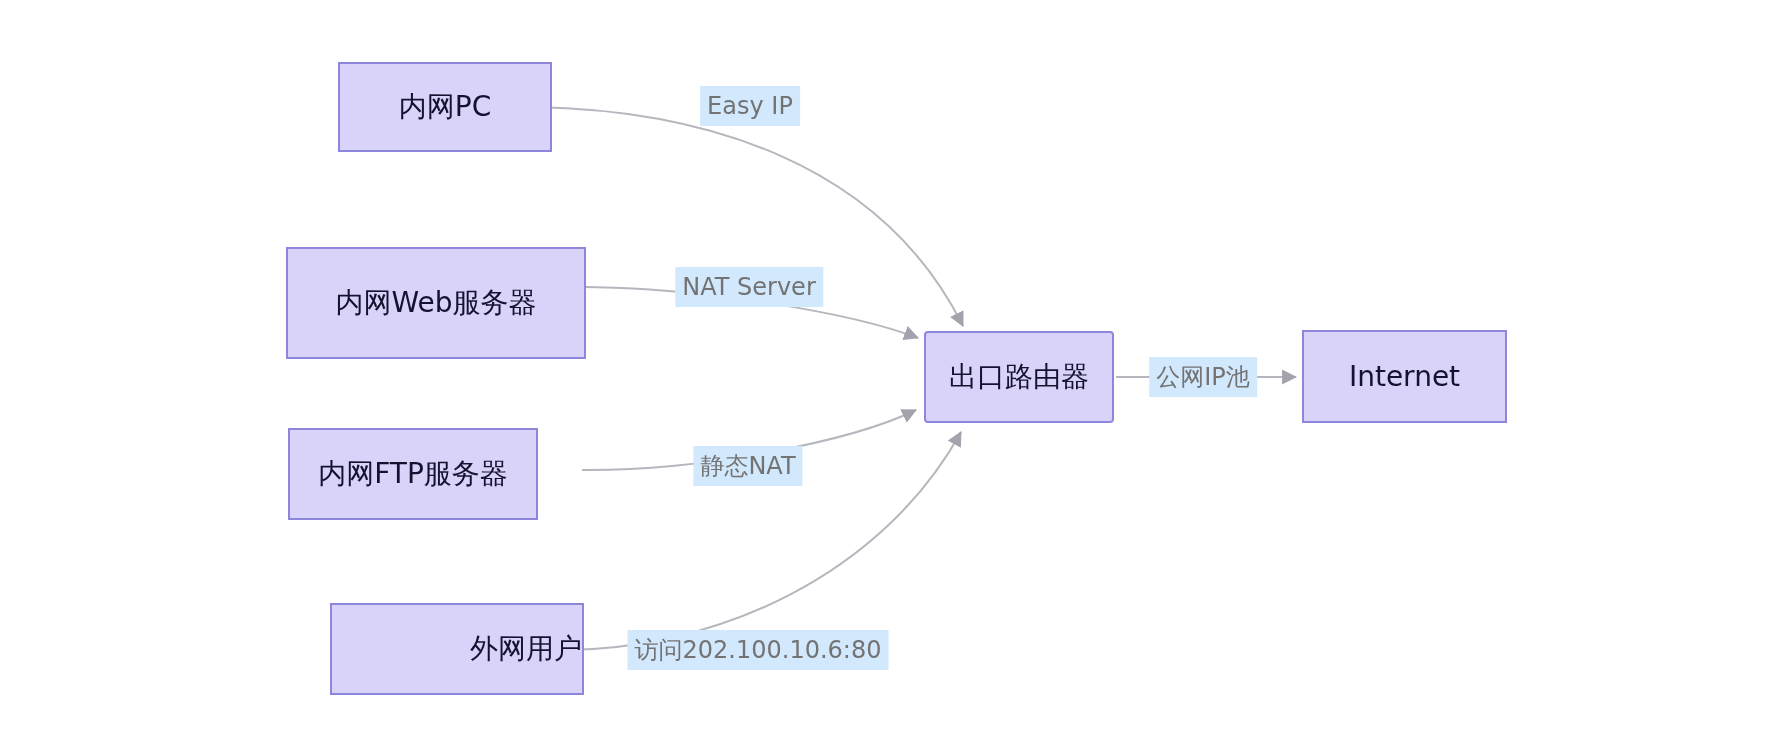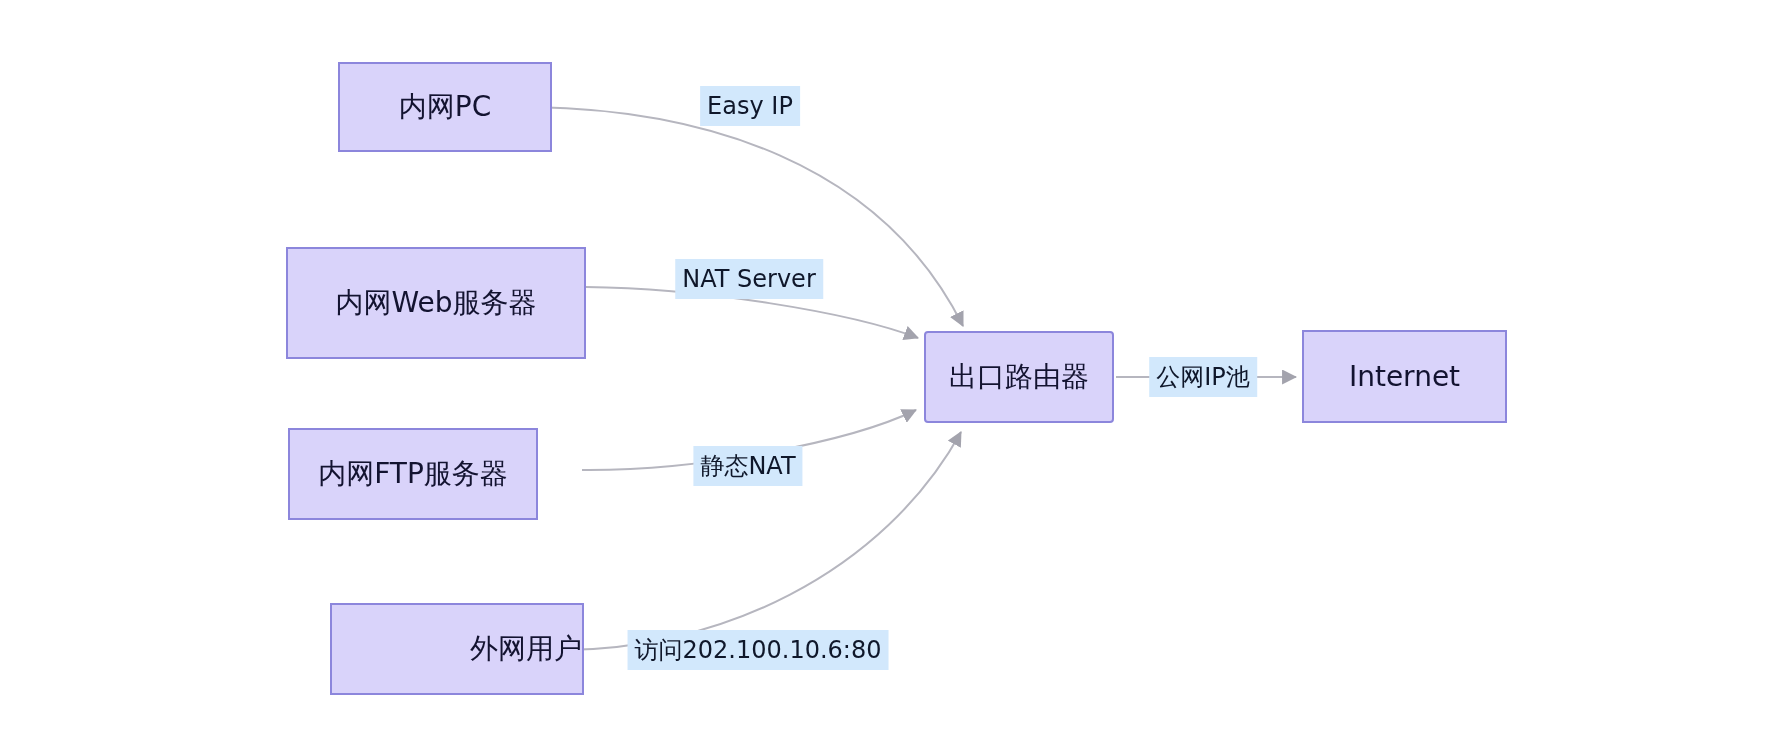--- a/index.html
+++ b/index.html
@@ -19,39 +19,39 @@
     display: flex; align-items: center; justify-content: center;
     font-size: 28px;
     text-align: center;
     white-space: nowrap;
   }
   .node.rounded { border-radius: 4px; }
 
   .edge-label {
     position: absolute;
     background: #d2e8fc;
-    color: #0f172a;
+    color: #737373;
     font-size: 24px;
     line-height: 1;
     padding: 8px 7px;
     white-space: nowrap;
     transform: translate(-50%, -50%);
   }
 
   
   #node-pc       { left: 338px; top:  62px; width: 214px; height: 90px; }
   #node-web      { left: 286px; top: 247px; width: 300px; height: 112px; }
   #node-ftp      { left: 288px; top: 428px; width: 250px; height: 92px; }
   #node-ext      { left: 330px; top: 603px; width: 254px; height: 92px; justify-content: flex-end; }
   #node-router   { left: 924px; top: 331px; width: 190px; height: 92px; }
   #node-internet { left: 1302px; top: 330px; width: 205px; height: 93px; }
 
   
   #label-easyip   { left: 750px;  top: 106px; }
-  #label-natserver{ left: 749px;  top: 279px; }
+  #label-natserver{ left: 749px;  top: 287px; }
   #label-static   { left: 748px;  top: 466px; }
   #label-visit    { left: 758px;  top: 650px; }
   #label-pool     { left: 1203px; top: 377px; }
 </style>
 </head>
 <body>
 
 <div class="canvas">
 
   <svg class="edges-svg" width="1789" height="753" viewBox="0 0 1789 753" xmlns="http://www.w3.org/2000/svg">

